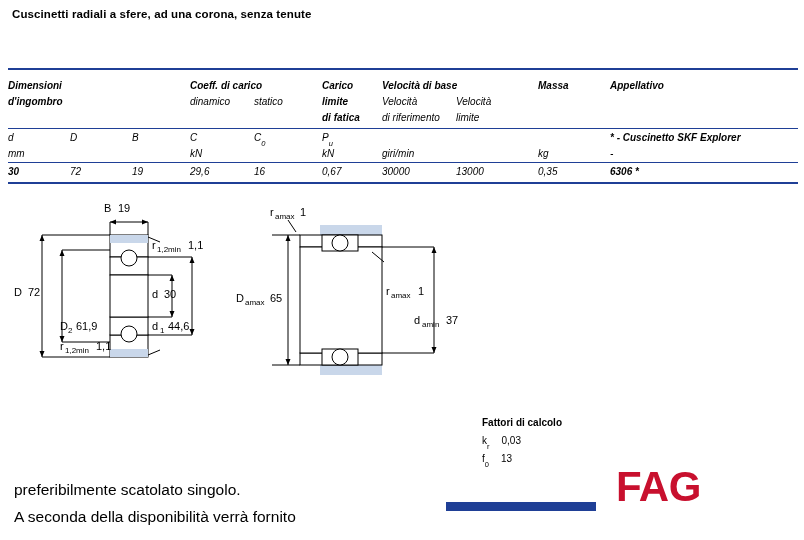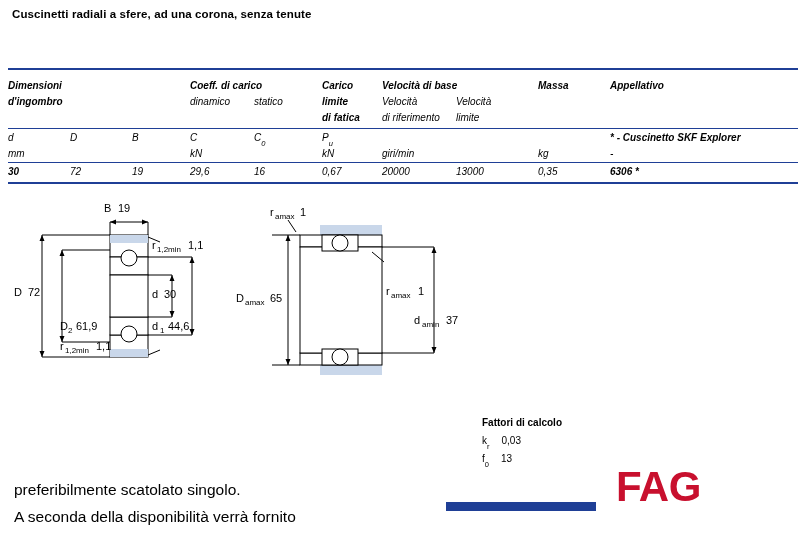--- a/index.html
+++ b/index.html
@@ -214,21 +214,21 @@
 
     <div class="rule rule-thin" style="top:94px;"></div>
 
     <div class="trow" style="top:98px;">
       <span class="cell bold c-d">30</span>
       <span class="cell c-D">72</span>
       <span class="cell c-B">19</span>
       <span class="cell c-coef">29,6</span>
       <span class="cell c-coef2">16</span>
       <span class="cell c-carico">0,67</span>
-      <span class="cell c-vel">20000</span>
+      <span class="cell c-vel">30000</span>
       <span class="cell c-vel2">13000</span>
       <span class="cell c-massa">0,35</span>
       <span class="cell bold c-app">6306 *</span>
     </div>
 
     <div class="rule rule-thick" style="top:114px;"></div>
   </div>
 
   <div class="draw">
     <svg width="804" height="230" viewBox="0 0 804 230">

